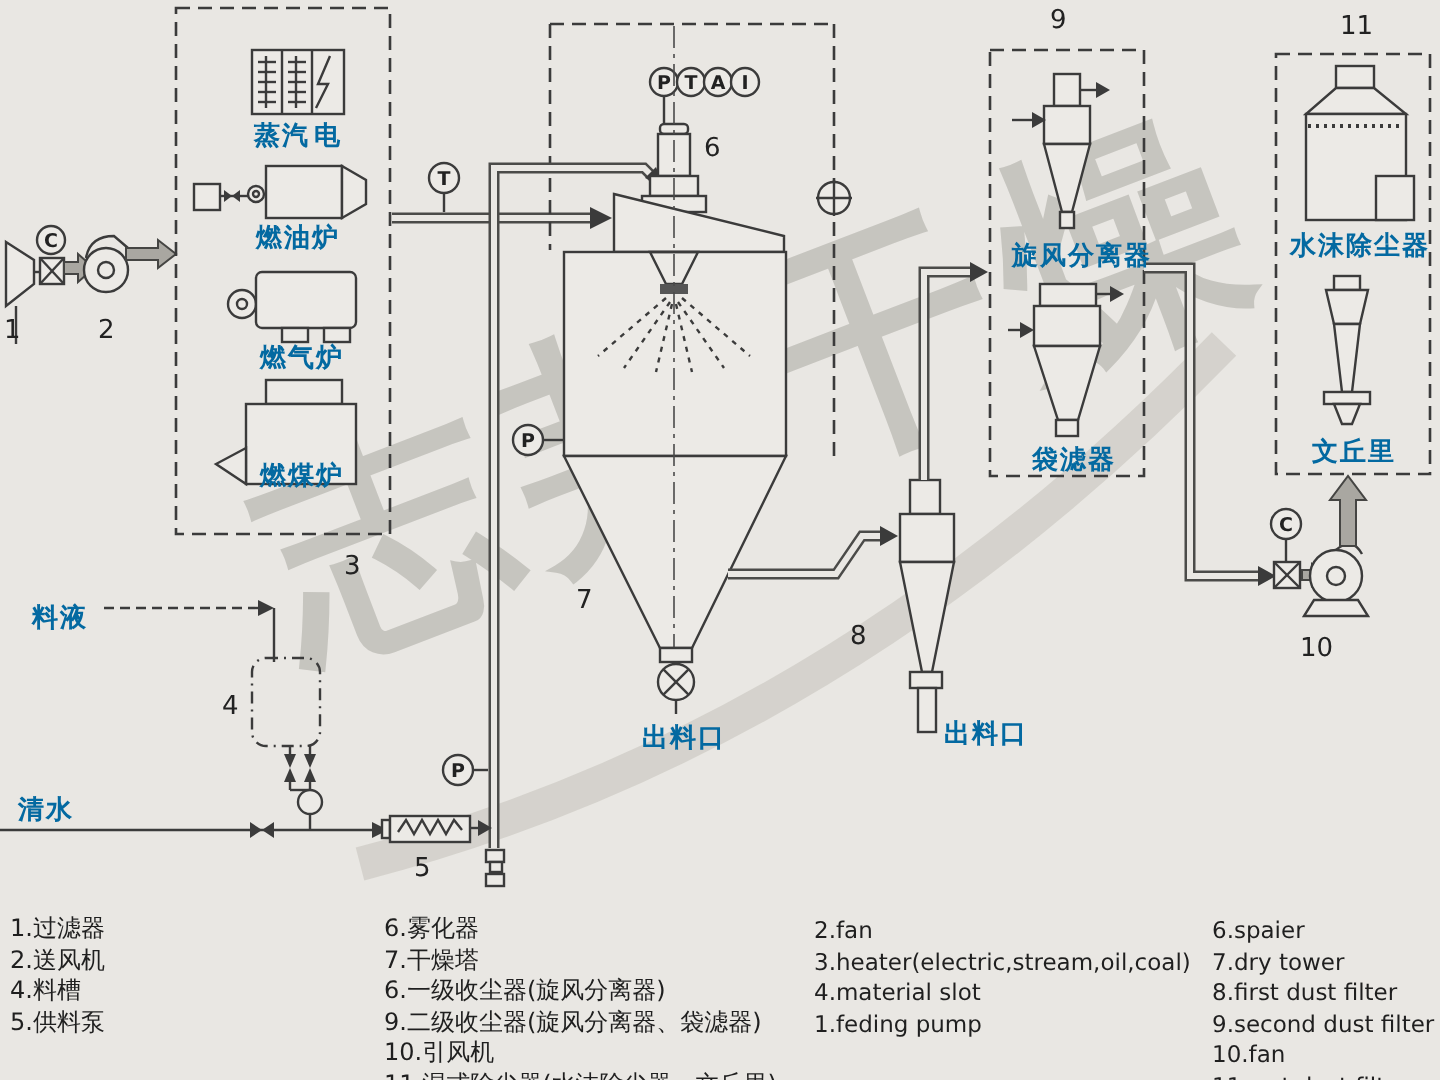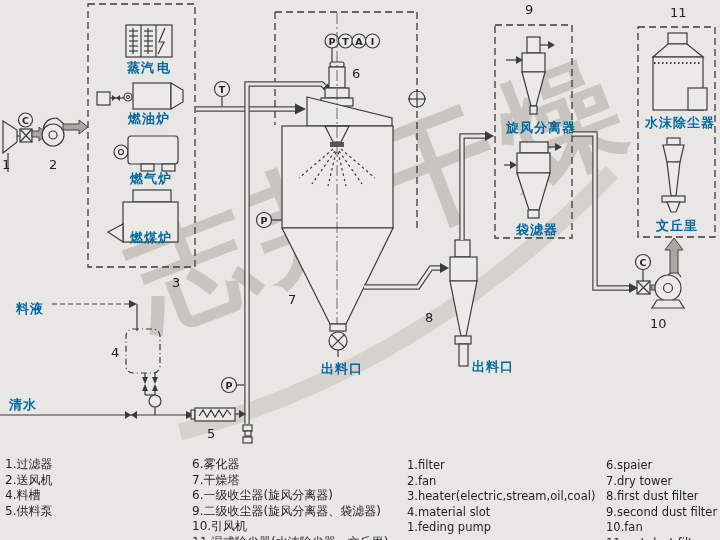--- a/index.html
+++ b/index.html
@@ -330,21 +330,20 @@
   </div>
   <div class="leg" style="left:192px;top:457px;">
     <div>6.雾化器</div>
     <div>7.干燥塔</div>
     <div>6.一级收尘器(旋风分离器)</div>
     <div>9.二级收尘器(旋风分离器、袋滤器)</div>
     <div>10.引风机</div>
     <div>11.湿式除尘器(水沫除尘器、文丘里)</div>
   </div>
   <div class="leg en" style="left:407px;top:458px;">
-    <div>1.filter</div>
     <div>2.fan</div>
     <div>3.heater(electric,stream,oil,coal)</div>
     <div>4.material slot</div>
     <div>1.feding pump</div>
   </div>
   <div class="leg en" style="left:606px;top:458px;">
     <div>6.spaier</div>
     <div>7.dry tower</div>
     <div>8.first dust filter</div>
     <div>9.second dust filter</div>

